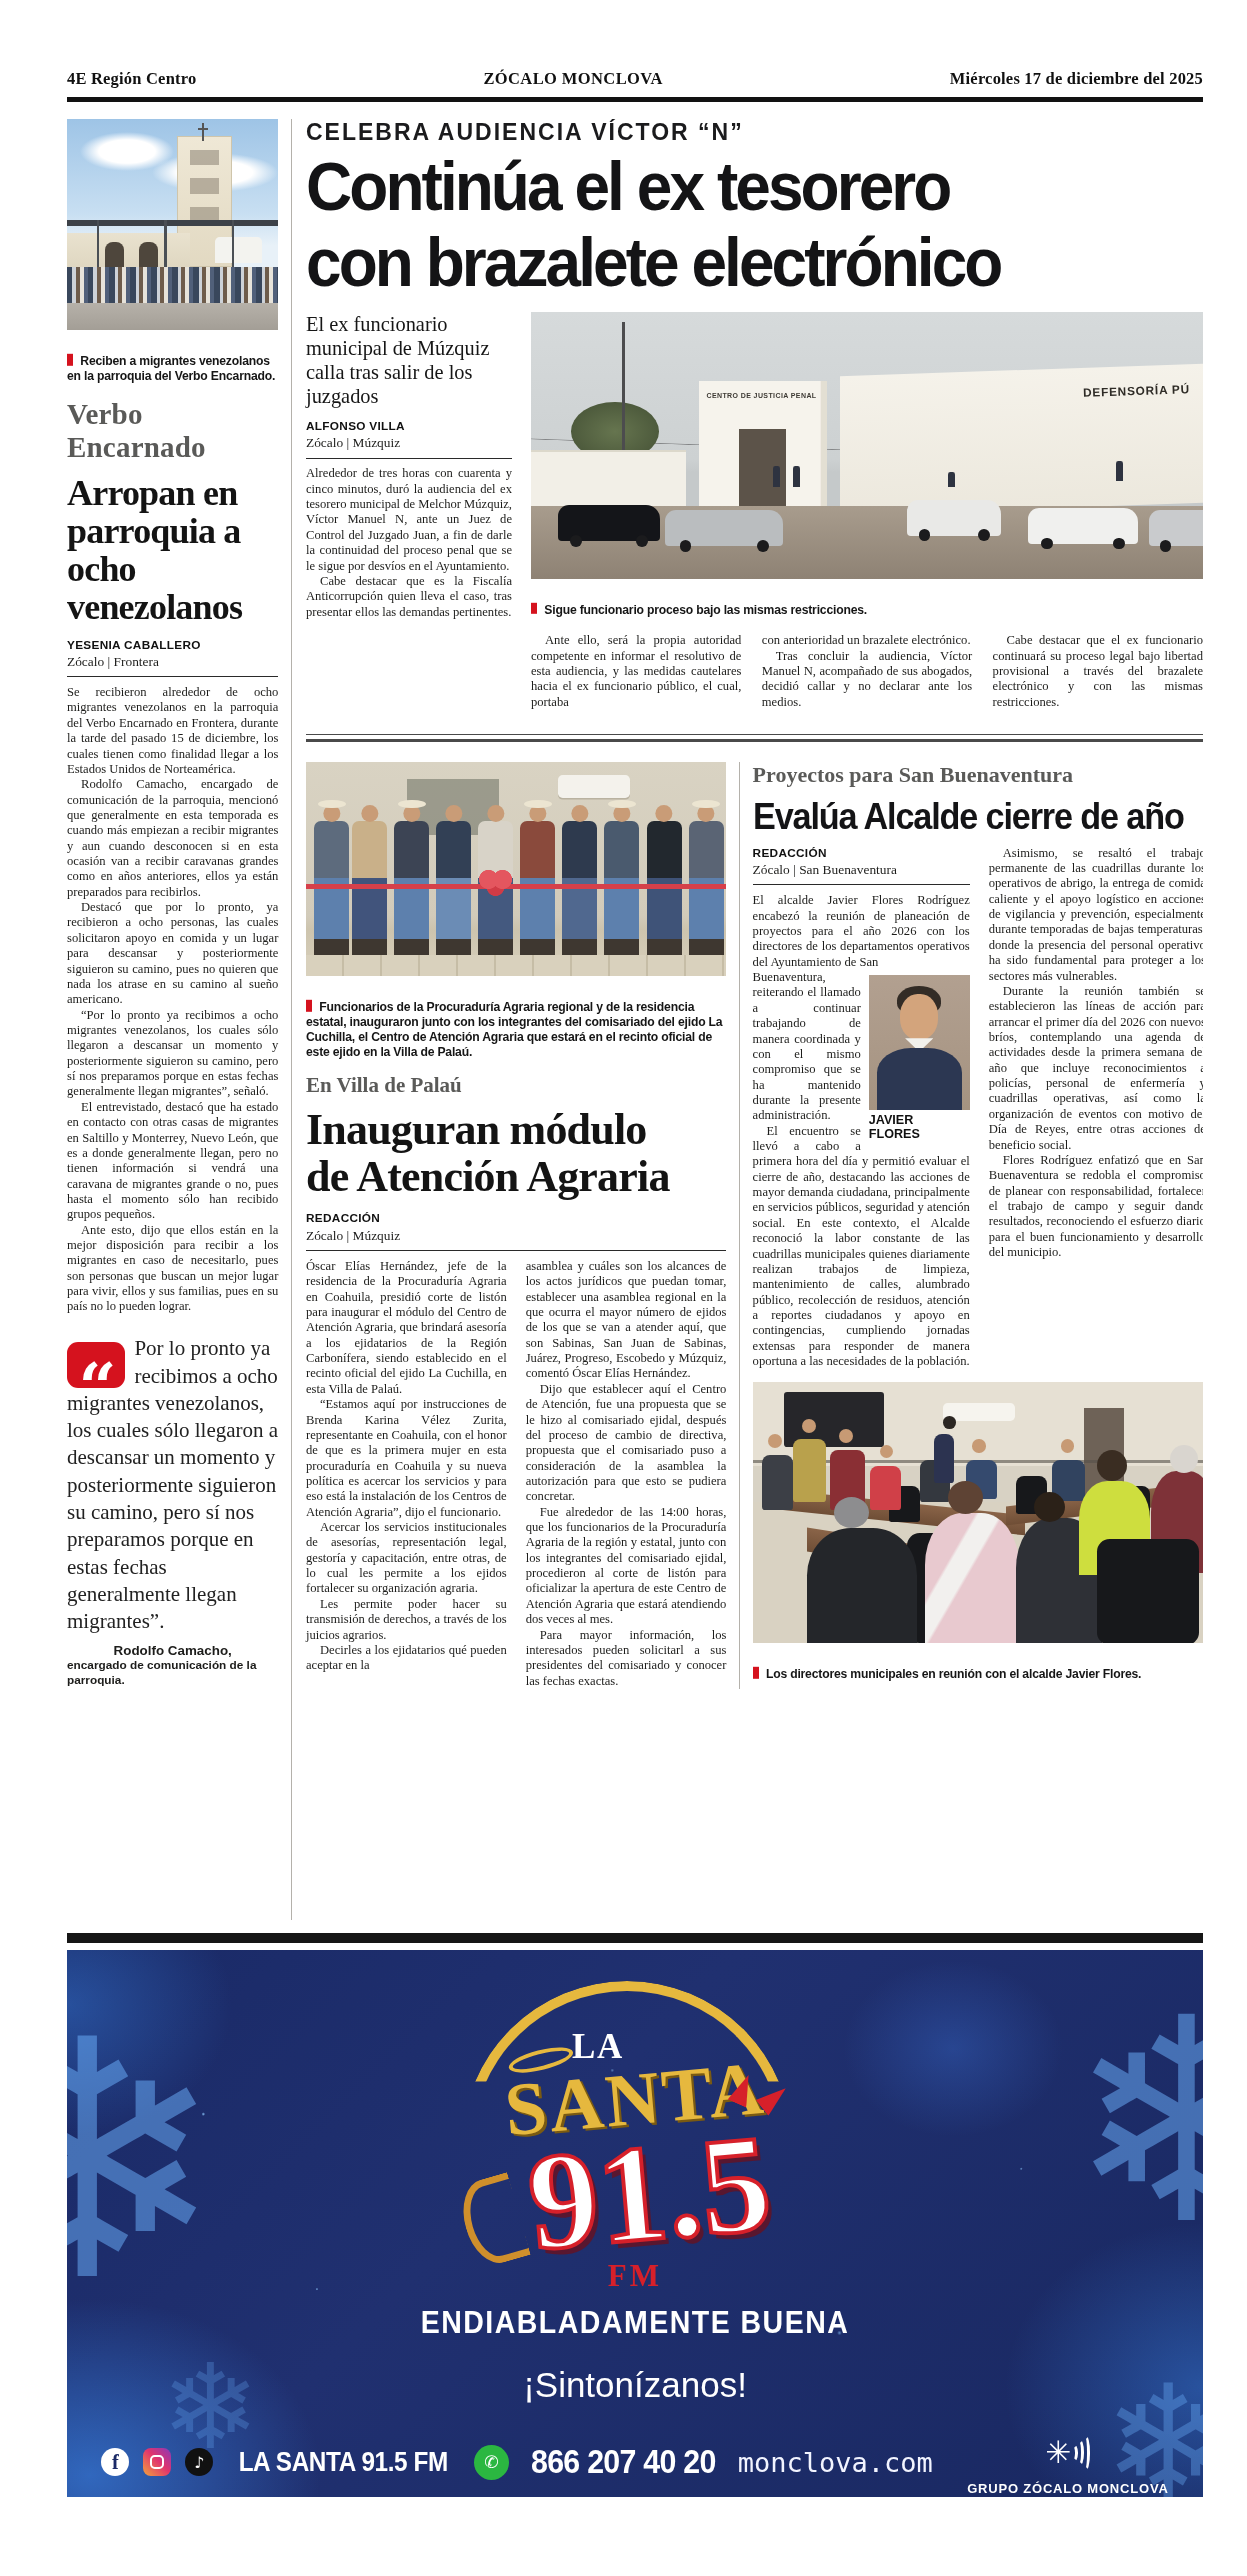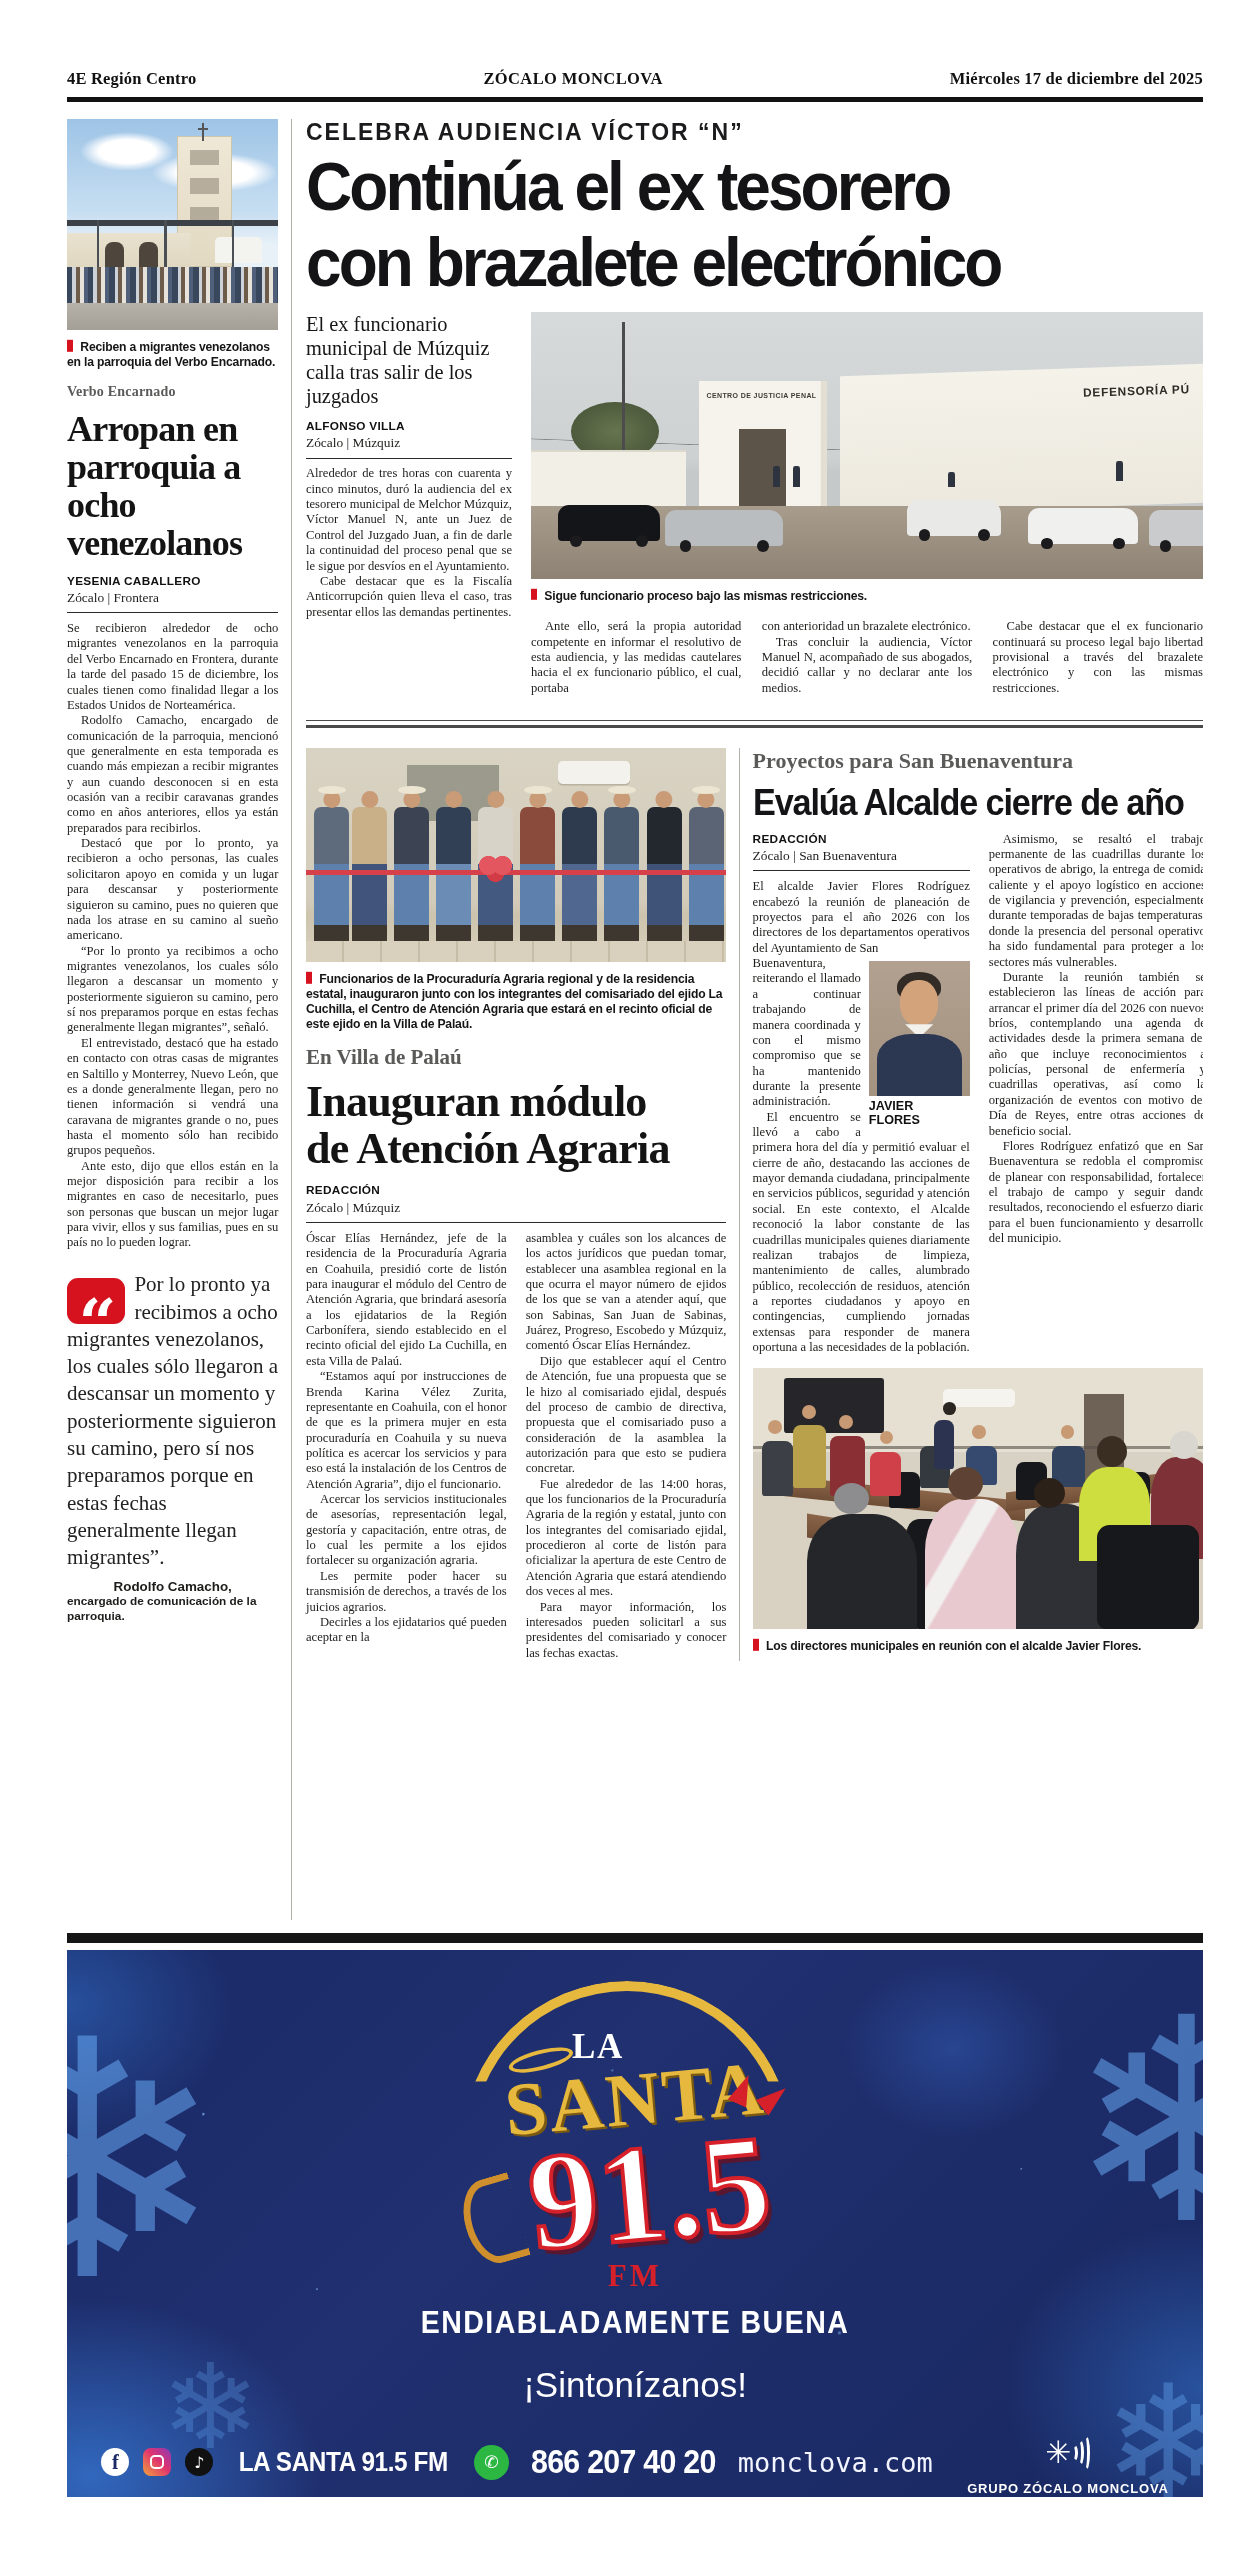--- a/index.html
+++ b/index.html
@@ -17,28 +17,28 @@
   .rail { width:225px; flex:0 0 225px; padding-right:12.6px; border-right:0.8px solid #b4b1ab; overflow:hidden; }
   .mainarea { flex:1; padding-left:14px; overflow:hidden; }
 
   .bodytext { font-size:12.6px; line-height:1.22; text-align:justify; hyphens:auto; }
   .bodytext .p + .p { text-indent:14px; }
 
   .byline { margin:11px 0 7.9px; border-bottom:1.6px solid #2a2a2a; padding-bottom:6.3px; }
   .by-name { font-family:"Liberation Sans",sans-serif; font-weight:bold; font-size:11.8px; letter-spacing:0.3px; color:#111; }
   .by-agency { font-size:13.4px; margin-top:2.4px; }
 
-  .cap { font-family:"Liberation Sans",sans-serif; font-weight:bold; font-size:12.2px; line-height:1.25; letter-spacing:-0.2px; color:#161616; margin-top:9px; }
+  .cap { font-family:"Liberation Sans",sans-serif; font-weight:bold; font-size:12.2px; line-height:1.25; letter-spacing:-0.2px; color:#161616; margin-top:23px; }
   .capmark { display:inline-block; width:6.3px; height:11.8px; background:#d5121e; margin-right:7px; transform:translateY(0.8px); }
 
   .kicker-serif { font-family:"Liberation Serif",serif; font-weight:bold; color:#5a5a58; }
 
   
   .rail-headline { font-size:36px; line-height:1.06; letter-spacing:-0.8px; font-weight:600; color:#141414; margin-top:9.4px; }
-  .rail .kicker-serif { font-size:14px; margin-top:14px; letter-spacing:0.2px; }
+  .rail .kicker-serif { font-size:29px; margin-top:14px; letter-spacing:0.2px; }
   .pullquote { margin-top:20.4px; }
   .pq-icon { float:left; width:58px; height:46px; background:#d5121e; border-radius:11px; margin:6.3px 9.4px 0 0; text-align:center; }
   .pq-icon span { font-family:"DejaVu Serif",serif; font-weight:bold; color:#fff; font-size:66px; line-height:1.38; letter-spacing:-3.1px; }
   .pq-text { font-size:21px; line-height:1.3; color:#222; }
   .pq-name { font-family:"Liberation Sans",sans-serif; font-weight:bold; font-size:13.4px; margin-top:7.9px;text-align:center; }
   .pq-role { font-family:"Liberation Sans",sans-serif; font-weight:bold; font-size:11.8px; line-height:1.2; }
 
   
   .lead-kicker { font-family:"Liberation Sans",sans-serif; font-weight:800; font-size:23px; letter-spacing:2px; color:#1b1b1d; }
   .lead-headline { font-family:"Liberation Sans",sans-serif; font-weight:800; font-size:68px; line-height:1.02; letter-spacing:-3.1px; color:#141416; transform:scaleX(.94); transform-origin:left; white-space:nowrap; margin-top:6.3px; }

